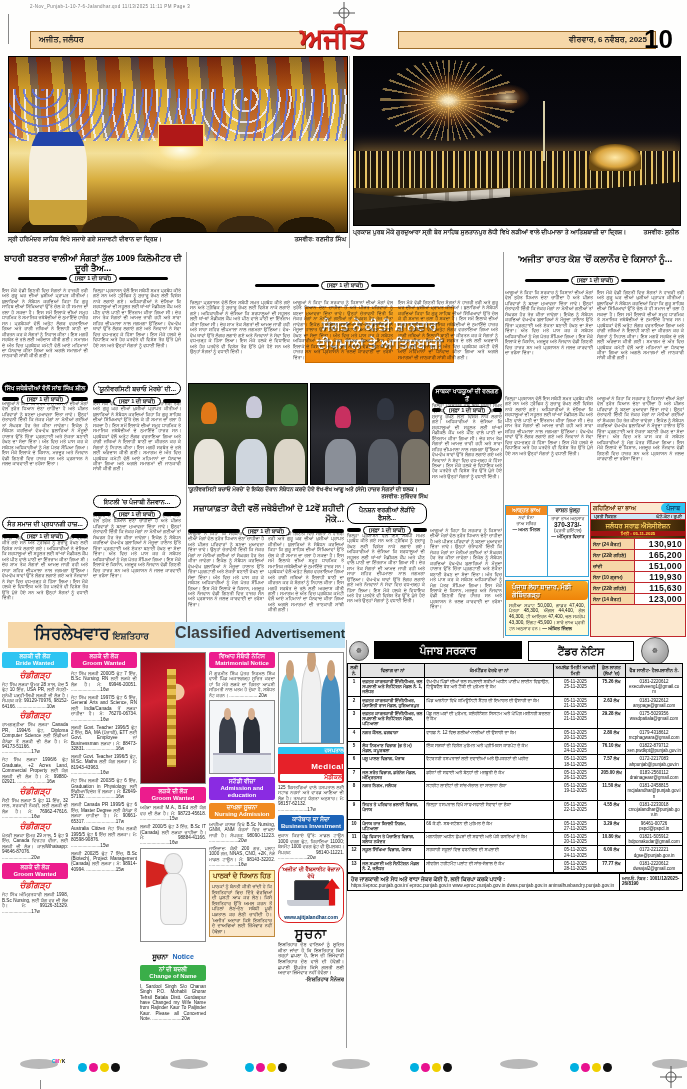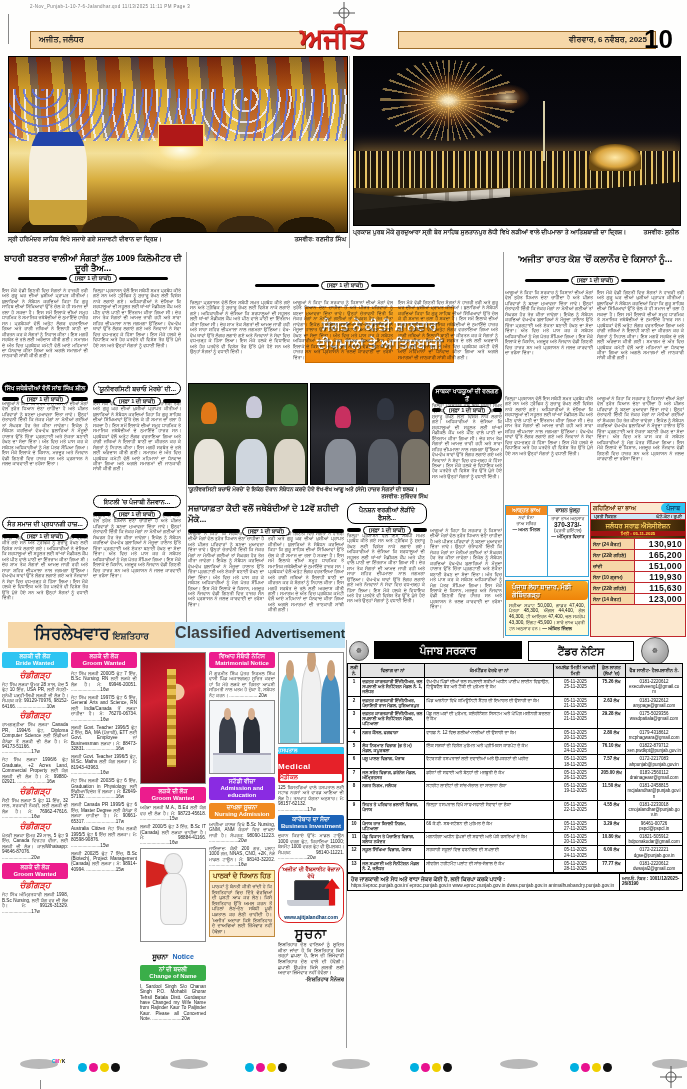--- a/index.html
+++ b/index.html
@@ -19,21 +19,21 @@
   
   .hl{font-weight:bold;text-align:center;line-height:1.12;color:#000}
   .pill{display:flex;align-items:center}
   .pill .bar{height:3.5px;background:#000;flex:1;border-radius:2px}
   .pill .txt{border:1px solid #000;border-radius:7px;padding:0 5px;font-size:5.6px;font-weight:bold;
              white-space:nowrap;margin:0 2px;background:#fff}
   .subbar{background:#000;color:#fff;border-radius:8px;text-align:center;font-size:6.1px;
           font-weight:bold;padding:1.5px 2px}
   .subout{border:1.2px solid #000;border-radius:8px;background:#fff;text-align:center;font-size:6.4px;
           font-weight:bold;padding:1.5px 2px}
-  .subplain{text-align:left;font-size:8.5px;font-weight:bold}
+  .subplain{text-align:right;font-size:8.5px;font-weight:bold}
   .tb{font-size:4.6px;line-height:5.45px;text-align:justify;color:#1c1c1c;overflow:hidden}
   .vrule{width:1px;background:#999}
   
   .orangebox{background:linear-gradient(180deg,#f7a823,#ef8409);border:1px solid #c86b00;
              color:#fff;font-weight:bold;text-align:center;display:flex;flex-direction:column;
              justify-content:center;font-size:13.5px;line-height:1.35;text-shadow:1px 1px 1px #7a4a00}
   
   .ratebox{border:1.4px solid #35a3d8;background:#fff;display:flex;overflow:hidden}
   .ratecell{flex:1;display:flex;flex-direction:column;align-items:center;overflow:hidden}
   .ratehead-o{background:#f08a21;color:#fff;font-weight:bold;font-size:5.6px;width:100%;text-align:center;padding:1px 0}
@@ -76,21 +76,21 @@
   .cbanner .en{background:#bfe3f5;flex:1;display:flex;align-items:baseline;justify-content:center;gap:4px;padding:2px 0}
   .cbanner .en .b1{font-size:16px;color:#404040;font-weight:bold}
   .cbanner .en .b2{font-size:13px;color:#233;font-weight:bold}
   .ccol{display:flex;flex-direction:column;gap:2.5px;overflow:hidden}
   .chdr{color:#fff;text-align:center;font-weight:bold;border-radius:2px;padding:1px 0;line-height:1.2}
   .chdr .l1{font-size:6px}.chdr .l2{font-size:6px}
   .cscript{color:#e01818;text-align:center;font-size:8.5px;font-weight:bold;font-style:italic;
            font-family:"DejaVu Serif",serif;line-height:1}
   .cad{font-size:4.6px;line-height:5.4px;text-align:justify;color:#1c1c1c}
   .cimg{border:.8px solid #888;overflow:hidden;position:relative}
-  .medred{background:#e62129;color:#fff;text-align:left;font-weight:bold;border-radius:2px;padding:1px 0}
+  .medred{background:#e62129;color:#fff;text-align:right;font-weight:bold;border-radius:2px;padding:1px 0}
   .medred .e{font-size:8px;letter-spacing:.5px}.medred .p{font-size:6px;display:block;background:#fff;color:#e62129;margin:1px 2px;border-radius:1px}
   .peachbox{background:#fbe7c9;border:1px solid #c08a3e;padding:2px;overflow:hidden}
   .peachbox .t{font-size:7px;font-weight:bold;text-align:center;border-bottom:1px solid #c08a3e;
                background:#fff3b0;margin:-2px -2px 2px;padding:1px 0;color:#5a2b00}
   .peachbox .x{font-size:4.7px;line-height:5.6px;text-align:justify}
   .promo{border:1.6px solid #d22;border-radius:10px;background:#fff;padding:2px;overflow:hidden;position:relative}
   .promo .tx{font-size:5.4px;font-weight:bold;text-align:center;color:#a00;line-height:1.25}
   .promo .url{font-size:5px;font-weight:bold;text-align:center;color:#036}
   .suchna .t{font-size:13px;font-weight:bold;text-align:center;letter-spacing:1px}
   .suchna .x{font-size:4.8px;line-height:5.7px;text-align:justify}

